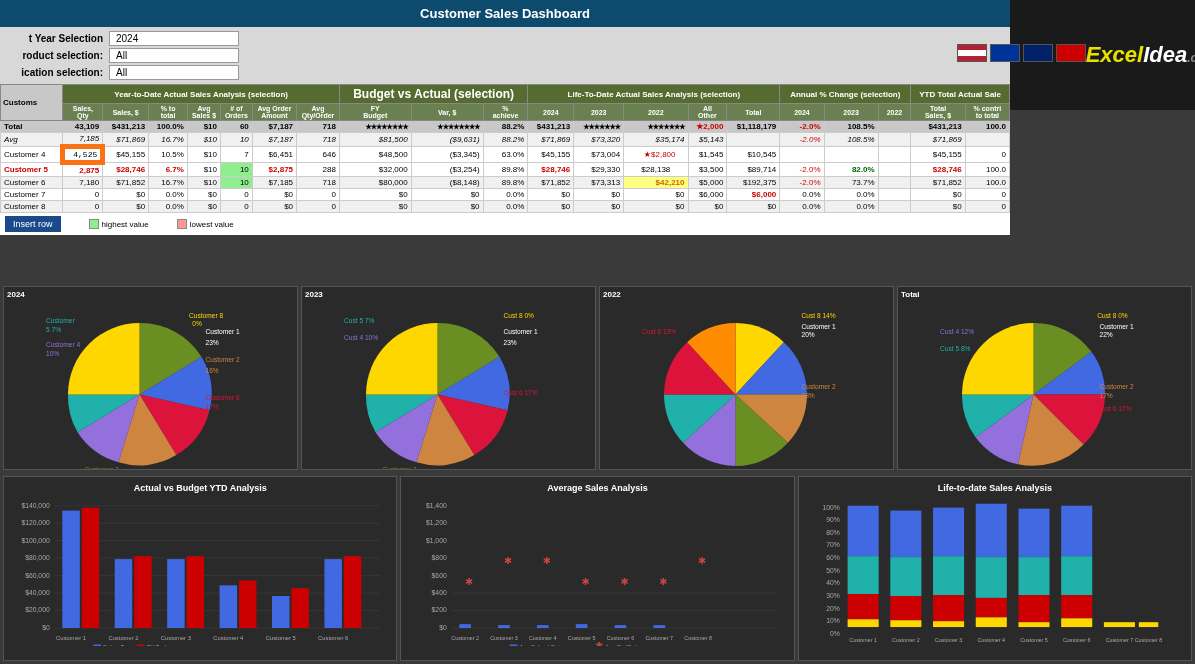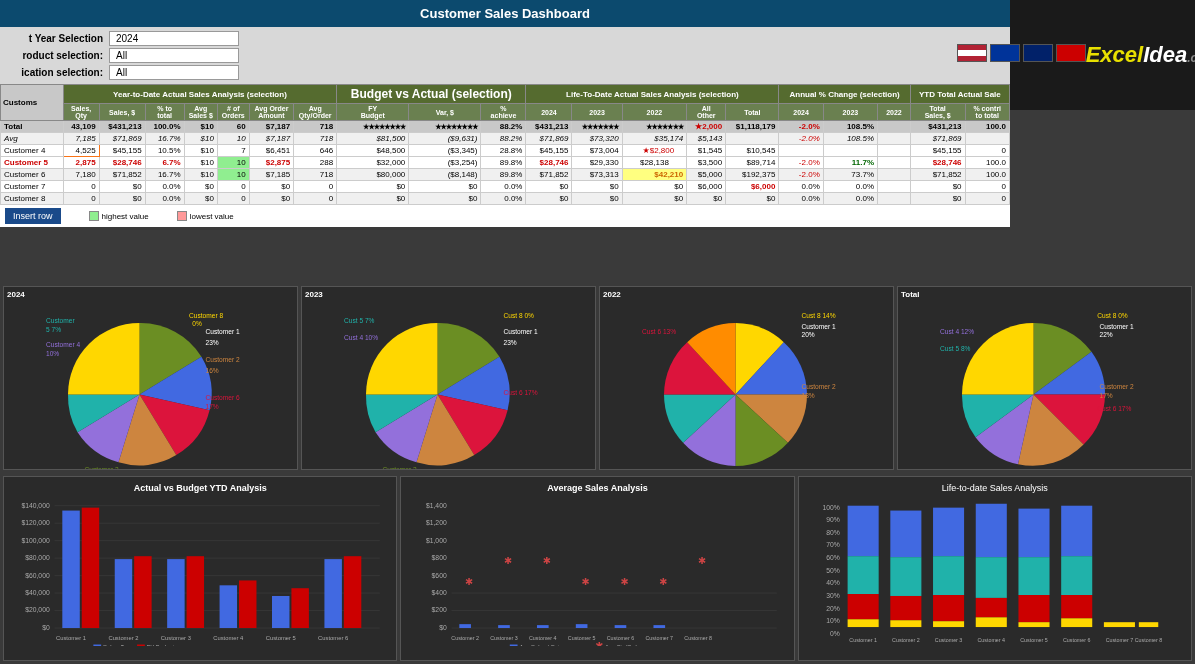--- a/index.html
+++ b/index.html
@@ -133,30 +133,30 @@
             <td style="padding:1px 3px;border:1px solid #ccc;text-align:right;"></td>
             <td style="padding:1px 3px;border:1px solid #ccc;text-align:right;color:#cc0000;">-2.0%</td>
             <td style="padding:1px 3px;border:1px solid #ccc;text-align:right;">108.5%</td>
             <td style="padding:1px 3px;border:1px solid #ccc;text-align:right;"></td>
             <td style="padding:1px 3px;border:1px solid #ccc;text-align:right;">$71,869</td>
             <td style="padding:1px 3px;border:1px solid #ccc;text-align:right;"></td>
           </tr>
 
           <tr style="background:white;">
             <td style="text-align:left;padding:1px 3px;border:1px solid #ccc;">Customer 4</td>
-            <td style="padding:1px 3px;border:1px solid #f97316;text-align:right;">4,525</td>
+            <td style="padding:1px 3px;border:5px solid #f97316;text-align:right;font-family:Liberation Mono, monospace;">4,525</td>
             <td style="padding:1px 3px;border:1px solid #ccc;text-align:right;">$45,155</td>
             <td style="padding:1px 3px;border:1px solid #ccc;text-align:right;">10.5%</td>
             <td style="padding:1px 3px;border:1px solid #ccc;text-align:right;">$10</td>
             <td style="padding:1px 3px;border:1px solid #ccc;text-align:right;">7</td>
             <td style="padding:1px 3px;border:1px solid #ccc;text-align:right;">$6,451</td>
             <td style="padding:1px 3px;border:1px solid #ccc;text-align:right;">646</td>
             <td style="padding:1px 3px;border:1px solid #ccc;text-align:right;">$48,500</td>
             <td style="padding:1px 3px;border:1px solid #ccc;text-align:right;">($3,345)</td>
-            <td style="padding:1px 3px;border:1px solid #ccc;text-align:right;">28.8%</td>
+            <td style="padding:1px 3px;border:1px solid #ccc;text-align:right;">63.0%</td>
             <td style="padding:1px 3px;border:1px solid #ccc;text-align:right;">$45,155</td>
             <td style="padding:1px 3px;border:1px solid #ccc;text-align:right;">$73,004</td>
             <td style="padding:1px 12px;border:1px solid #ccc;text-align:right;color:#cc0000;">★$2,800</td>
             <td style="padding:1px 3px;border:1px solid #ccc;text-align:right;">$1,545</td>
             <td style="padding:1px 3px;border:1px solid #ccc;text-align:right;">$10,545</td>
             <td style="padding:1px 3px;border:1px solid #ccc;text-align:right;"></td>
             <td style="padding:1px 3px;border:1px solid #ccc;text-align:right;"></td>
             <td style="padding:1px 3px;border:1px solid #ccc;text-align:right;"></td>
             <td style="padding:1px 3px;border:1px solid #ccc;text-align:right;">$45,155</td>
             <td style="padding:1px 3px;border:1px solid #ccc;text-align:right;">0</td>
@@ -173,21 +173,21 @@
             <td style="padding:1px 3px;border:1px solid #ccc;text-align:right;">288</td>
             <td style="padding:1px 3px;border:1px solid #ccc;text-align:right;">$32,000</td>
             <td style="padding:1px 3px;border:1px solid #ccc;text-align:right;">($3,254)</td>
             <td style="padding:1px 3px;border:1px solid #ccc;text-align:right;">89.8%</td>
             <td style="padding:1px 3px;border:1px solid #ccc;text-align:right;color:#cc0000;font-weight:bold;">$28,746</td>
             <td style="padding:1px 3px;border:1px solid #ccc;text-align:right;">$29,330</td>
             <td style="padding:1px 3px;border:1px solid #ccc;text-align:center;">$28,138</td>
             <td style="padding:1px 3px;border:1px solid #ccc;text-align:right;">$3,500</td>
             <td style="padding:1px 3px;border:1px solid #ccc;text-align:right;">$89,714</td>
             <td style="padding:1px 3px;border:1px solid #ccc;text-align:right;color:#cc0000;">-2.0%</td>
-            <td style="padding:1px 3px;border:1px solid #ccc;text-align:right;color:#006600;font-weight:bold;">11.7%</td>
+            <td style="padding:1px 3px;border:1px solid #ccc;text-align:right;color:#006600;font-weight:bold;">82.0%</td>
             <td style="padding:1px 3px;border:1px solid #ccc;text-align:right;"></td>
             <td style="padding:1px 3px;border:1px solid #ccc;text-align:right;color:#cc0000;font-weight:bold;">$28,746</td>
             <td style="padding:1px 3px;border:1px solid #ccc;text-align:right;">100.0</td>
           </tr>
 
           <tr style="background:#f0f0f0;">
             <td style="text-align:left;padding:1px 3px;border:1px solid #ccc;">Customer 6</td>
             <td style="padding:1px 3px;border:1px solid #ccc;text-align:right;">7,180</td>
             <td style="padding:1px 3px;border:1px solid #ccc;text-align:right;">$71,852</td>
             <td style="padding:1px 3px;border:1px solid #ccc;text-align:right;">16.7%</td>
@@ -482,21 +482,21 @@
         <text x="294" y="148" font-size="5.5" fill="#aaa" text-anchor="middle">Customer 8</text>
 
         <rect x="100" y="153" width="8" height="5" fill="#4169e1"></rect>
         <text x="110" y="158" font-size="6" fill="#aaa">Avg Sales / Cstm</text>
         <text x="188" y="158" font-size="10" fill="#cc4444">✱</text>
         <text x="198" y="158" font-size="6" fill="#aaa">Avg Qty/Order</text>
       </svg>
     </div>
 
     <div style="background:#2a2a2a;border:1px solid #555;flex:1;padding:6px;overflow:hidden;">
-      <div style="color:white;font-size:9px;text-align:center;font-weight:normal;margin-bottom:3px;">Life-to-date Sales Analysis</div>
+      <div style="color:white;font-size:9px;text-align:center;font-weight:bold;margin-bottom:3px;">Life-to-date Sales Analysis</div>
       <svg viewBox="0 0 380 155" width="100%" height="88%">
         <text x="30" y="14" font-size="7" fill="#aaa" text-anchor="end">100%</text>
         <text x="30" y="27" font-size="7" fill="#aaa" text-anchor="end">90%</text>
         <text x="30" y="40" font-size="7" fill="#aaa" text-anchor="end">80%</text>
         <text x="30" y="53" font-size="7" fill="#aaa" text-anchor="end">70%</text>
         <text x="30" y="66" font-size="7" fill="#aaa" text-anchor="end">60%</text>
         <text x="30" y="79" font-size="7" fill="#aaa" text-anchor="end">50%</text>
         <text x="30" y="92" font-size="7" fill="#aaa" text-anchor="end">40%</text>
         <text x="30" y="105" font-size="7" fill="#aaa" text-anchor="end">30%</text>
         <text x="30" y="118" font-size="7" fill="#aaa" text-anchor="end">20%</text>

